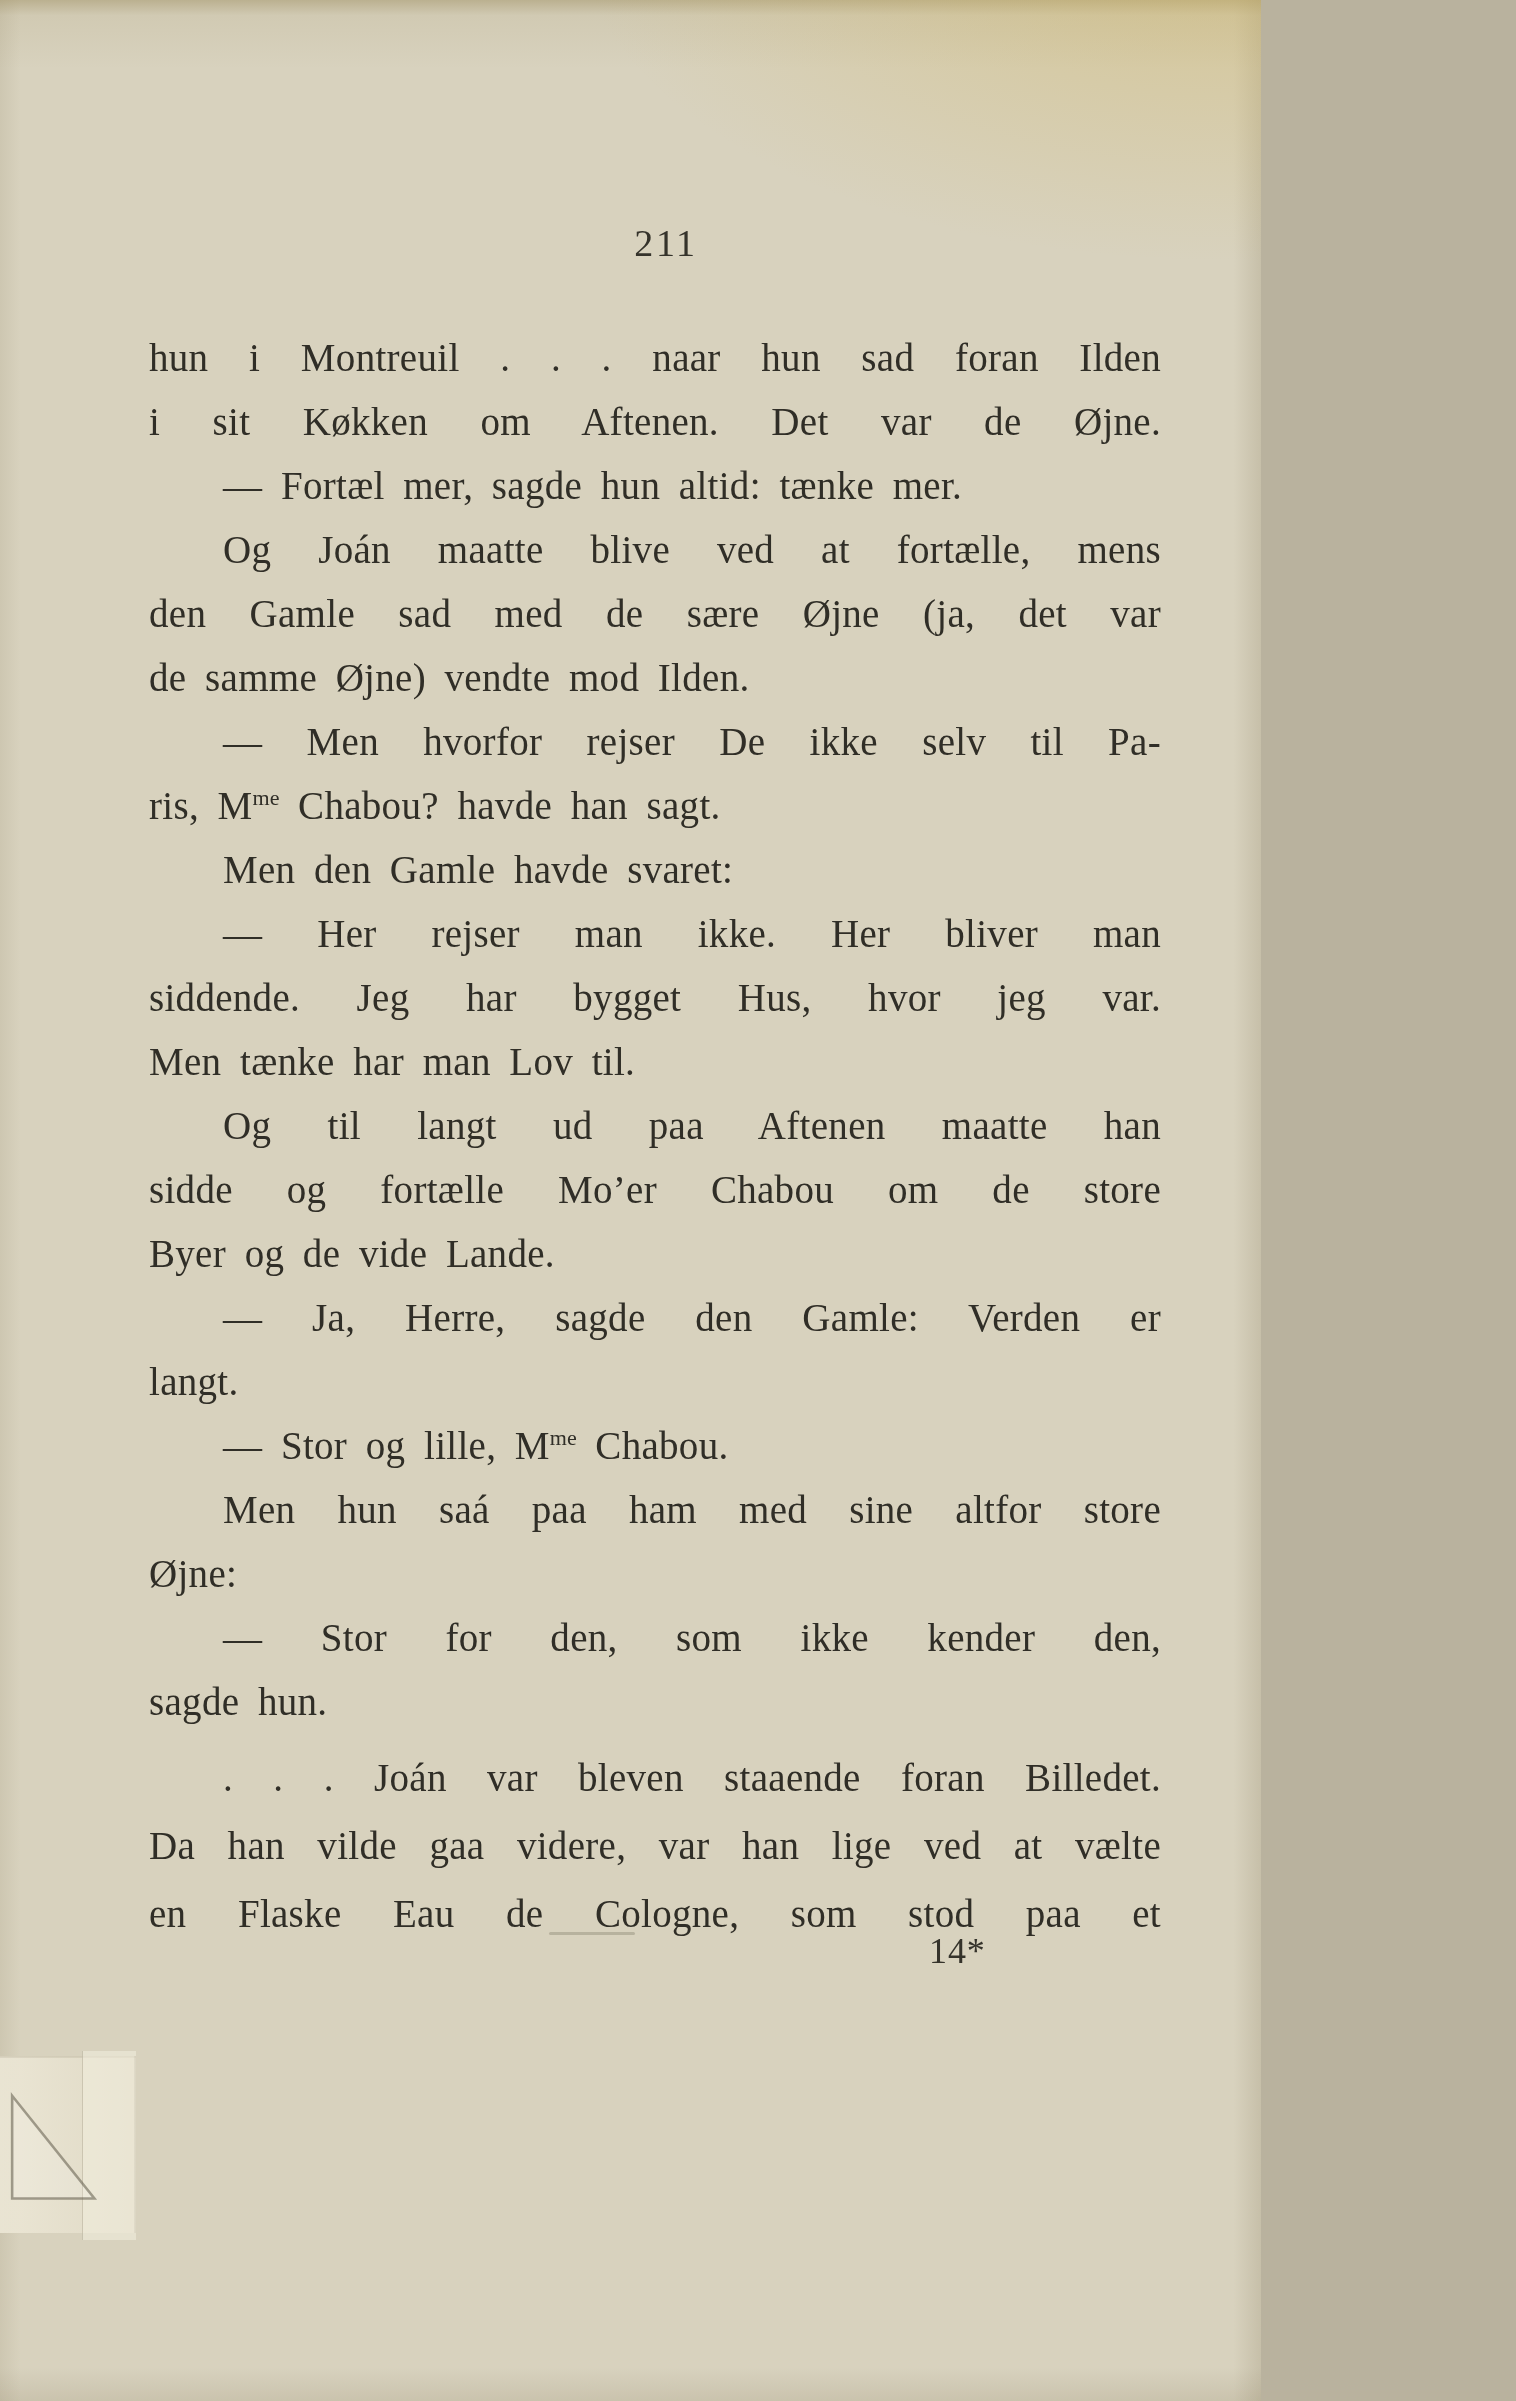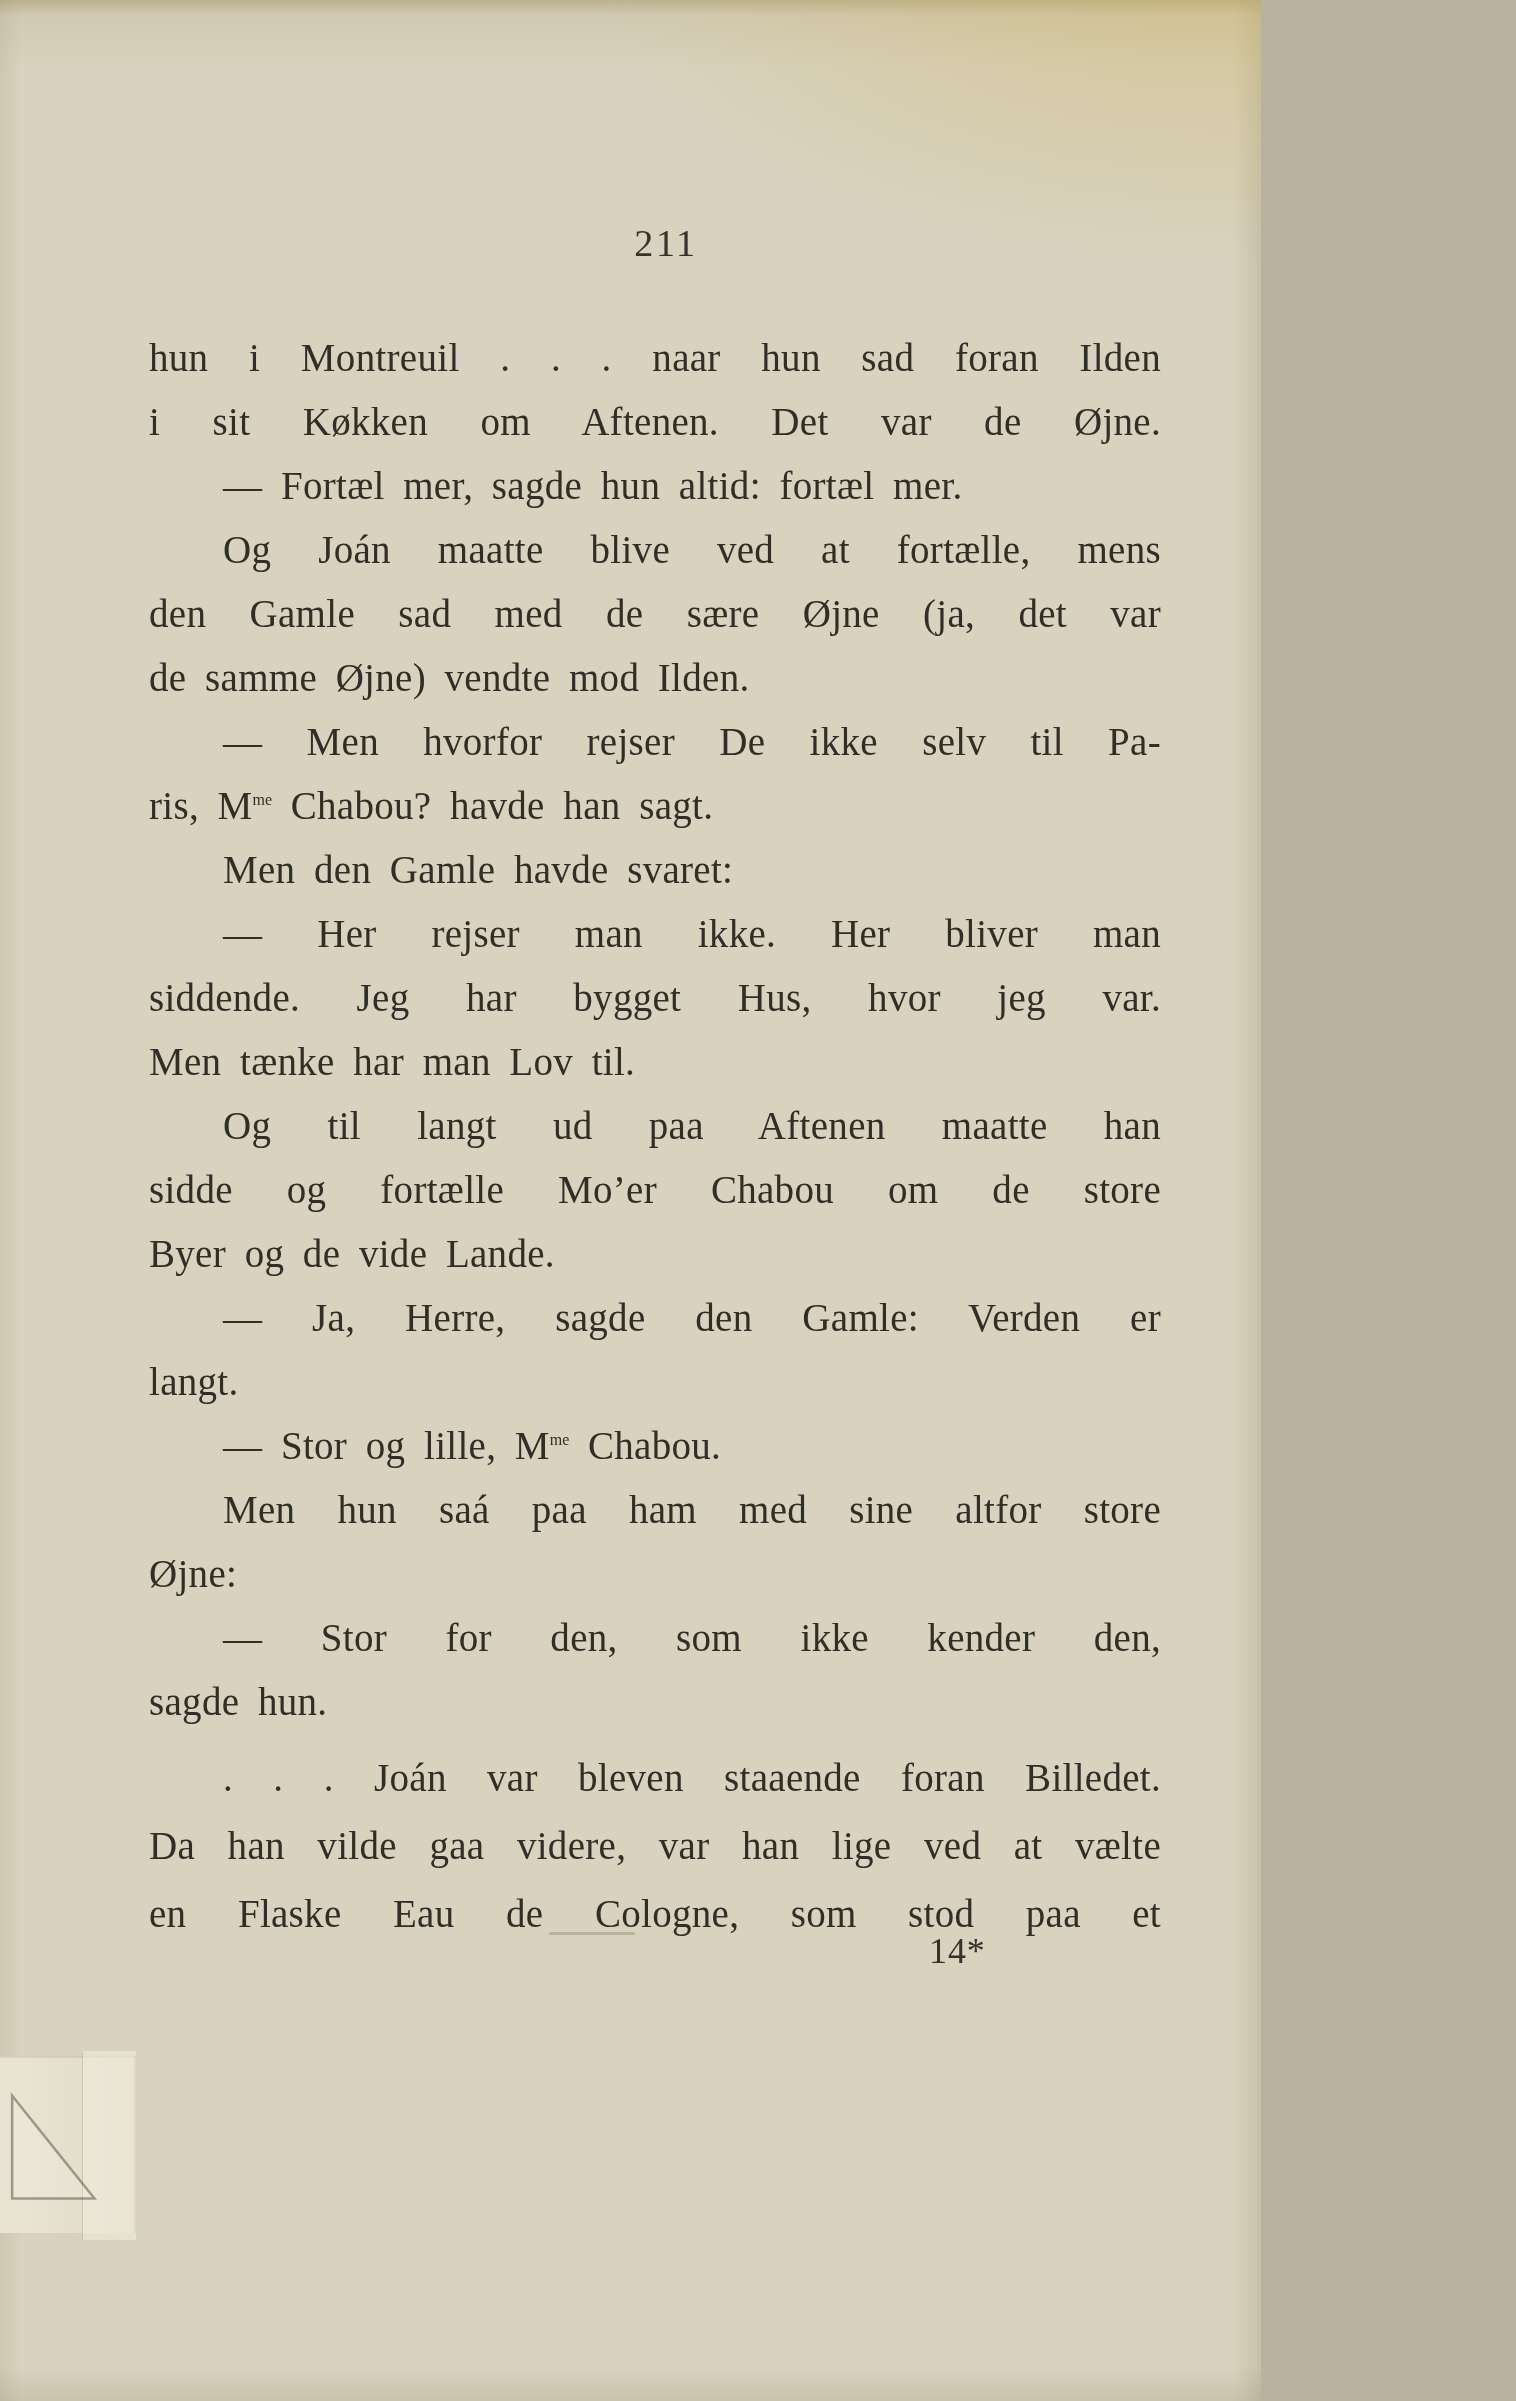--- a/index.html
+++ b/index.html
@@ -59,21 +59,21 @@
   .line.indent {
     padding-left: 74px;
   }
   .para.space-before {
     margin-top: 10.3px;
   }
   .para.wide .line {
     line-height: 68px;
   }
   sup {
-    font-size: 16px;
+    font-size: 22px;
     line-height: 0;
     vertical-align: 13.7px;
     letter-spacing: 0;
   }
   .footer-mark {
     position: absolute;
     top: 1930px;
     left: 901px;
     font-size: 36px;
     letter-spacing: 0.9px;
@@ -140,21 +140,21 @@
 <div class="page">
 
   <div class="page-number">211</div>
 
   <div class="text-block">
       <div class="para">
         <div class="line j">hun i Montreuil . . . naar hun sad foran Ilden</div>
         <div class="line j">i sit Køkken om Aftenen. Det var de Øjne.</div>
       </div>
       <div class="para">
-        <div class="line l indent">— Fortæl mer, sagde hun altid: fortæl mer.</div>
+        <div class="line l indent">— Fortæl mer, sagde hun altid: tænke mer.</div>
       </div>
       <div class="para">
         <div class="line j indent">Og Joán maatte blive ved at fortælle, mens</div>
         <div class="line j">den Gamle sad med de sære Øjne (ja, det var</div>
         <div class="line l">de samme Øjne) vendte mod Ilden.</div>
       </div>
       <div class="para">
         <div class="line j indent">— Men hvorfor rejser De ikke selv til Pa-</div>
         <div class="line l">ris, M<sup>me</sup> Chabou? havde han sagt.</div>
       </div>

